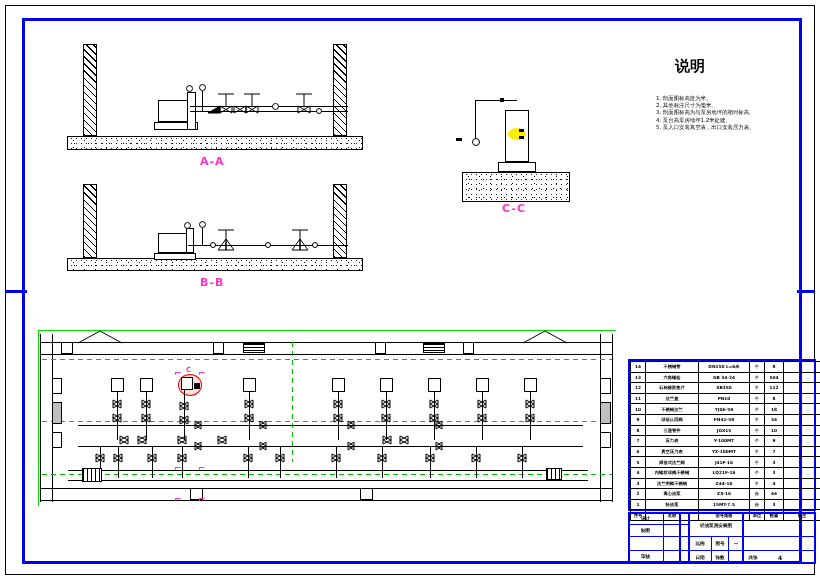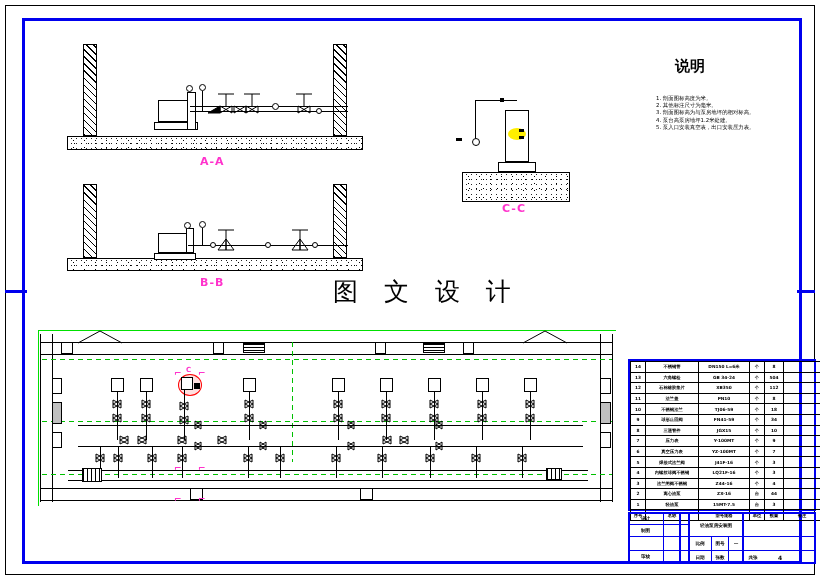--- a/index.html
+++ b/index.html
@@ -155,21 +155,20 @@
 
   <div class="notes-title" style="left:675px;top:57px;">说明</div>
   <div class="notes-list" style="left:656px;top:95px;">
     <div>1. 剖面图标高度为米。</div>
     <div>2. 其他标注尺寸为毫米。</div>
     <div>3. 剖面图标高为与泵房地坪的相对标高。</div>
     <div>4. 泵台高泵房地坪1.2米处建。</div>
     <div>5. 泵入口安装真空表，出口安装压力表。</div>
   </div>
 
-  <div class="bigtext" style="left:333px;top:275px;">图 文 设 计</div>
 
   <div class="plan-wrap">
 
     <div class="ln vl" style="left:2px;top:6px;height:168px;"></div>
     <div class="ln vl" style="left:14px;top:6px;height:168px;"></div>
     <div class="ln vl" style="left:574px;top:6px;height:168px;"></div>
     <div class="ln vl" style="left:562px;top:6px;height:168px;"></div>
     <div class="ln hl" style="left:2px;top:14px;width:572px;"></div>
     <div class="ln hl" style="left:2px;top:26px;width:572px;"></div>
     <div class="ln hl" style="left:2px;top:160px;width:572px;"></div>

